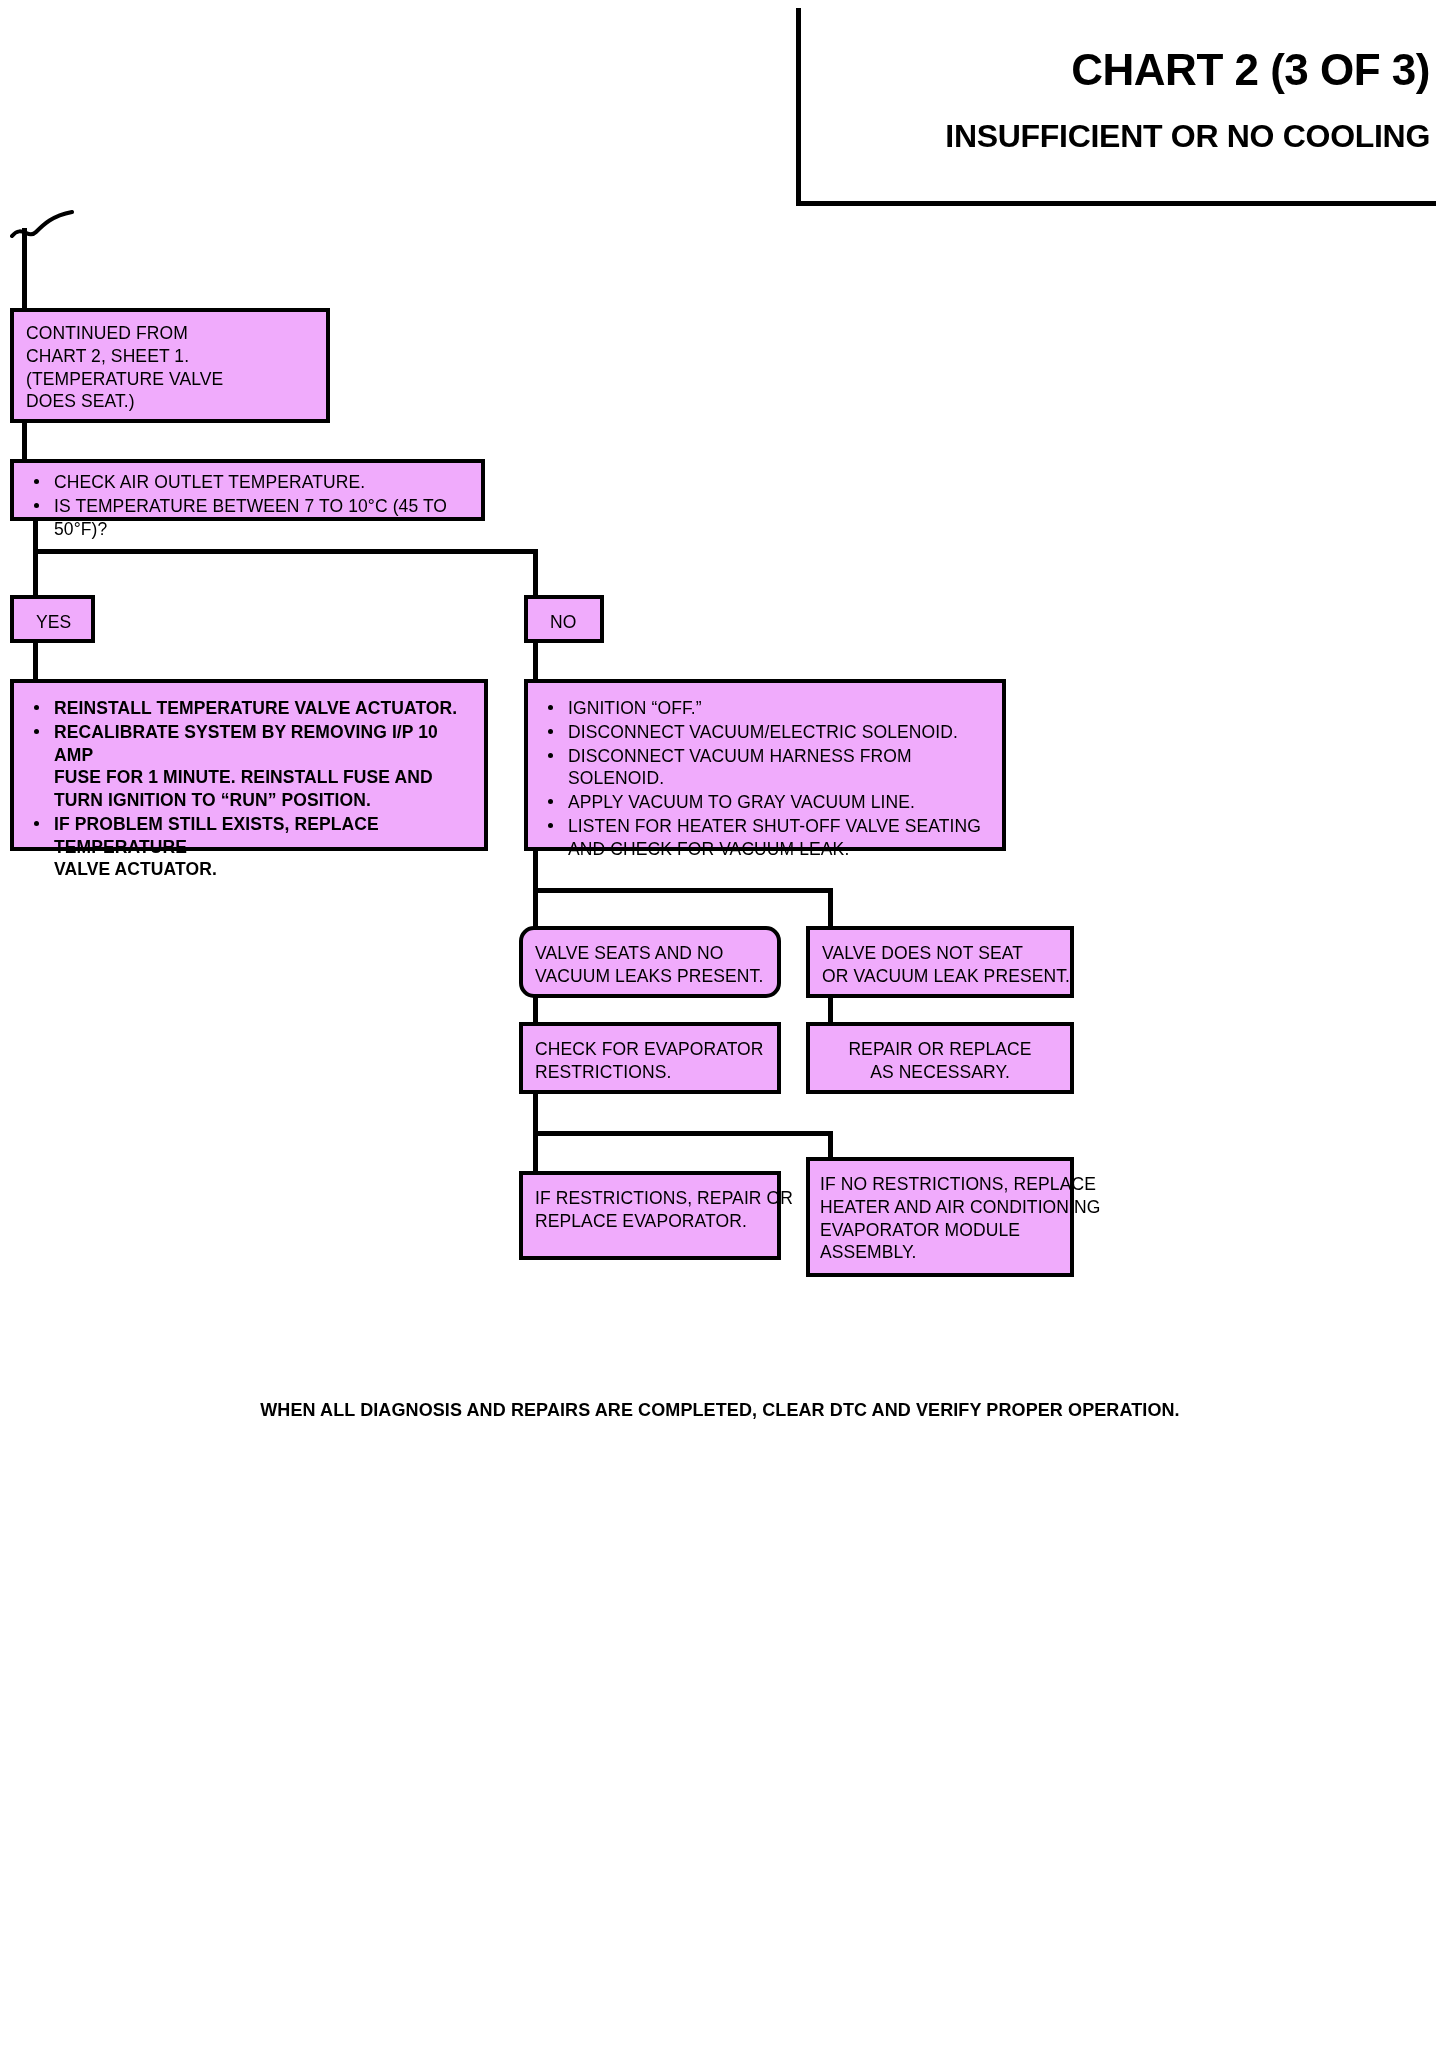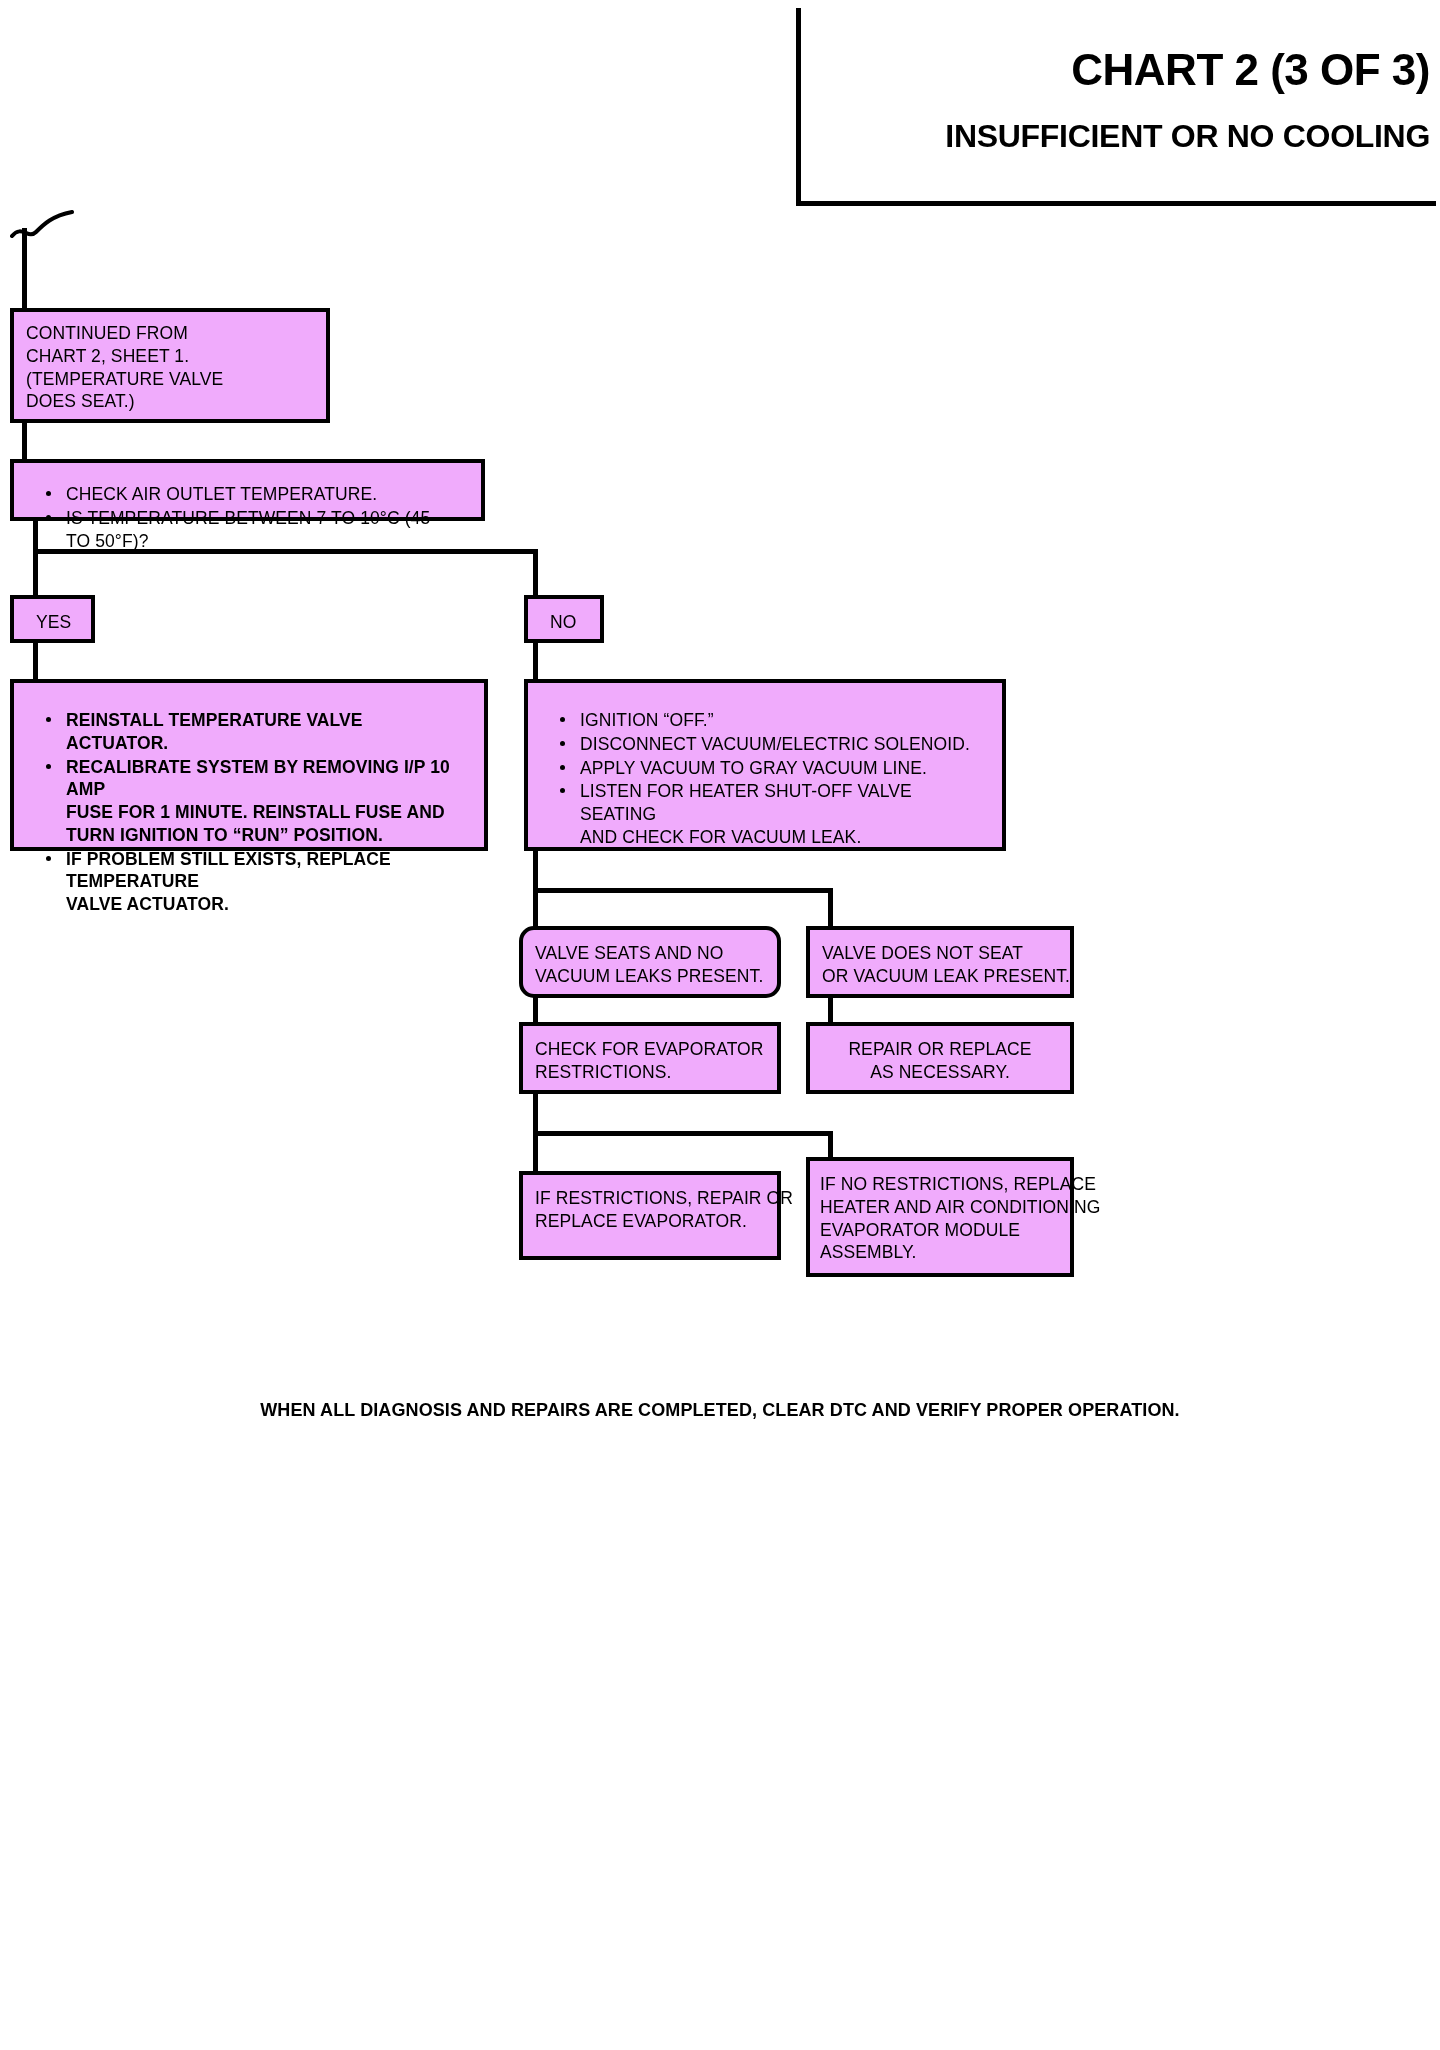--- a/index.html
+++ b/index.html
@@ -40,21 +40,21 @@
     box-sizing:border-box;
     font-size:17.5px;
     line-height:1.30;
     letter-spacing:0.1px;
     padding:10px 12px;
   }
   .box .line{display:block;white-space:pre;}
 
   
   ul.blist{
-    margin:12px;padding:0;list-style:none;
+    margin:0;padding:0;list-style:none;
   }
   ul.blist li{
     position:relative;
     padding-left:30px;
     margin:0 0 1px 0;
     white-space:pre-wrap;
   }
   ul.blist li:before{
     content:"";
     position:absolute;left:10px;top:8px;
@@ -132,20 +132,21 @@
 TURN IGNITION TO “RUN” POSITION.</li>
       <li>IF PROBLEM STILL EXISTS, REPLACE TEMPERATURE
 VALVE ACTUATOR.</li>
     </ul>
   </div>
 
   <div class="box" style="left:524px;top:679px;width:482px;height:172px;padding:14px 10px;">
     <ul class="blist">
       <li>IGNITION “OFF.”</li>
       <li>DISCONNECT VACUUM/ELECTRIC SOLENOID.</li>
+      <li>DISCONNECT VACUUM HARNESS FROM SOLENOID.</li>
       <li>APPLY VACUUM TO GRAY VACUUM LINE.</li>
       <li>LISTEN FOR HEATER SHUT-OFF VALVE SEATING
 AND CHECK FOR VACUUM LEAK.</li>
     </ul>
   </div>
 
   <div class="v" style="left:533px;top:849px;height:42px;"></div>
   <div class="h" style="left:533px;top:888px;width:300px;"></div>
   <div class="v" style="left:533px;top:888px;height:40px;"></div>
   <div class="v" style="left:828px;top:888px;height:40px;"></div>

